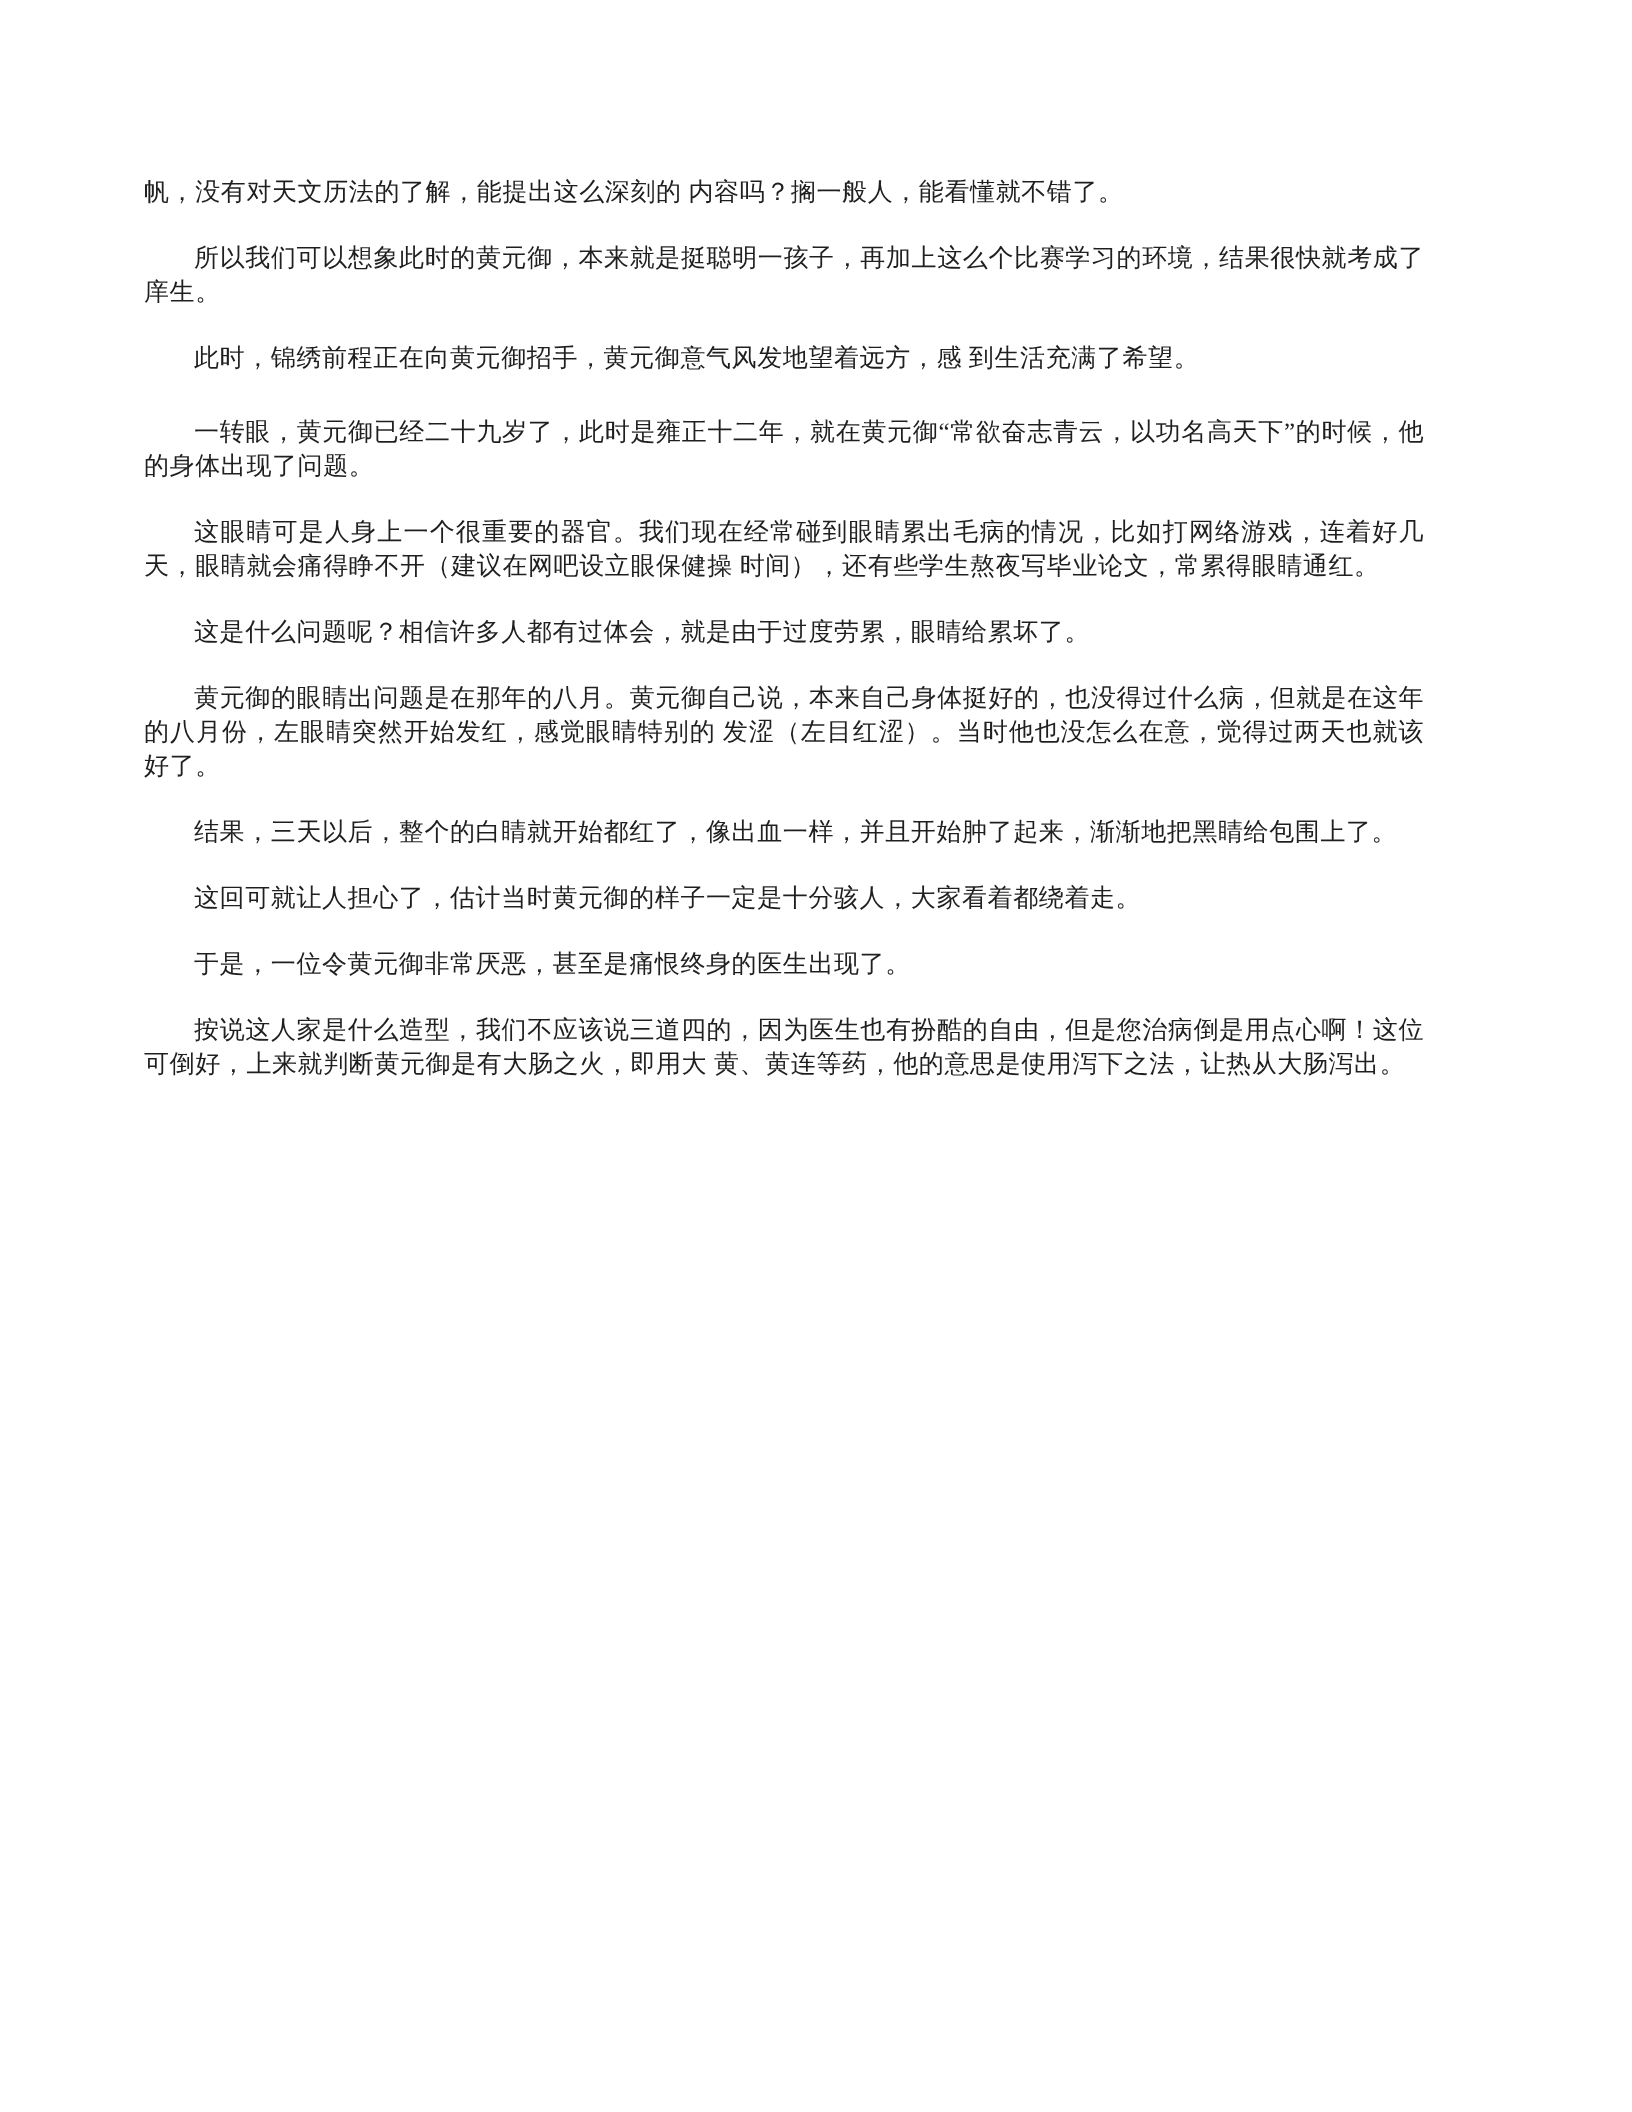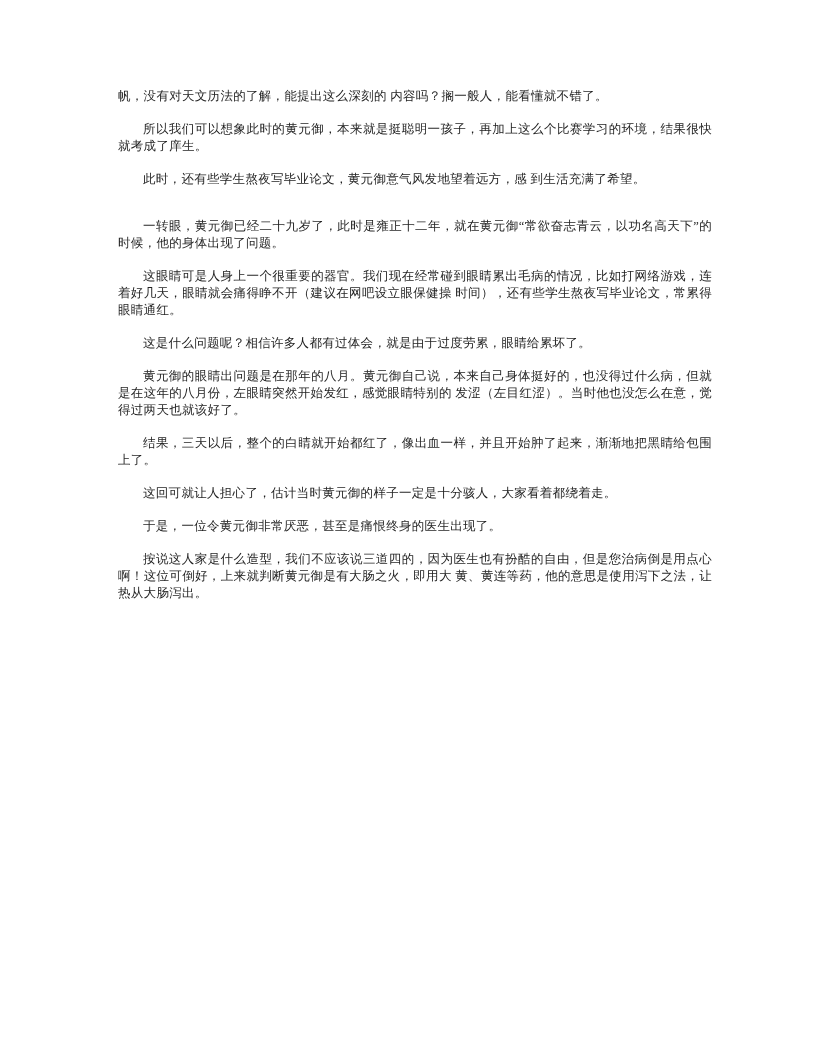--- a/index.html
+++ b/index.html
@@ -10,46 +10,46 @@
   body {
     width: 816px;
     height: 1056px;
     overflow: hidden;
     font-family: "Liberation Serif", "DejaVu Serif", serif;
   }
   .page {
     box-sizing: border-box;
     width: 816px;
     height: 812px;
-    padding: 88px 104px 40px 118px;
+    padding: 88px 104px 40px 72px;
     color: #1f1f1f;
   }
   .page p {
     margin: 0 0 16px 0;
     font-size: 12.5px;
     line-height: 17px;
     text-align: justify;
     text-indent: 2em;
     letter-spacing: 0.3px;
     word-break: break-all;
   }
   .page p.no-indent {
     text-indent: 0;
   }
   .page p.section-gap {
-    margin-top: 30px;
+    margin-top: 20px;
   }
 </style>
 </head>
 <body>
 
 <div class="page">
   <p class="no-indent">帆，没有对天文历法的了解，能提出这么深刻的 内容吗？搁一般人，能看懂就不错了。</p>
   <p>所以我们可以想象此时的黄元御，本来就是挺聪明一孩子，再加上这么个比赛学习的环境，结果很快就考成了庠生。</p>
-  <p>此时，还有些学生熬夜写毕业论文，黄元御意气风发地望着远方，感 到生活充满了希望。</p>
+  <p>此时，锦绣前程正在向黄元御招手，黄元御意气风发地望着远方，感 到生活充满了希望。</p>
   <p class="section-gap">一转眼，黄元御已经二十九岁了，此时是雍正十二年，就在黄元御“常欲奋志青云，以功名高天下”的时候，他的身体出现了问题。</p>
   <p>这眼睛可是人身上一个很重要的器官。我们现在经常碰到眼睛累出毛病的情况，比如打网络游戏，连着好几天，眼睛就会痛得睁不开（建议在网吧设立眼保健操 时间），还有些学生熬夜写毕业论文，常累得眼睛通红。</p>
   <p>这是什么问题呢？相信许多人都有过体会，就是由于过度劳累，眼睛给累坏了。</p>
   <p>黄元御的眼睛出问题是在那年的八月。黄元御自己说，本来自己身体挺好的，也没得过什么病，但就是在这年的八月份，左眼睛突然开始发红，感觉眼睛特别的 发涩（左目红涩）。当时他也没怎么在意，觉得过两天也就该好了。</p>
   <p>结果，三天以后，整个的白睛就开始都红了，像出血一样，并且开始肿了起来，渐渐地把黑睛给包围上了。</p>
   <p>这回可就让人担心了，估计当时黄元御的样子一定是十分骇人，大家看着都绕着走。</p>
   <p>于是，一位令黄元御非常厌恶，甚至是痛恨终身的医生出现了。</p>
   <p>按说这人家是什么造型，我们不应该说三道四的，因为医生也有扮酷的自由，但是您治病倒是用点心啊！这位可倒好，上来就判断黄元御是有大肠之火，即用大 黄、黄连等药，他的意思是使用泻下之法，让热从大肠泻出。</p>
 </div>
 

